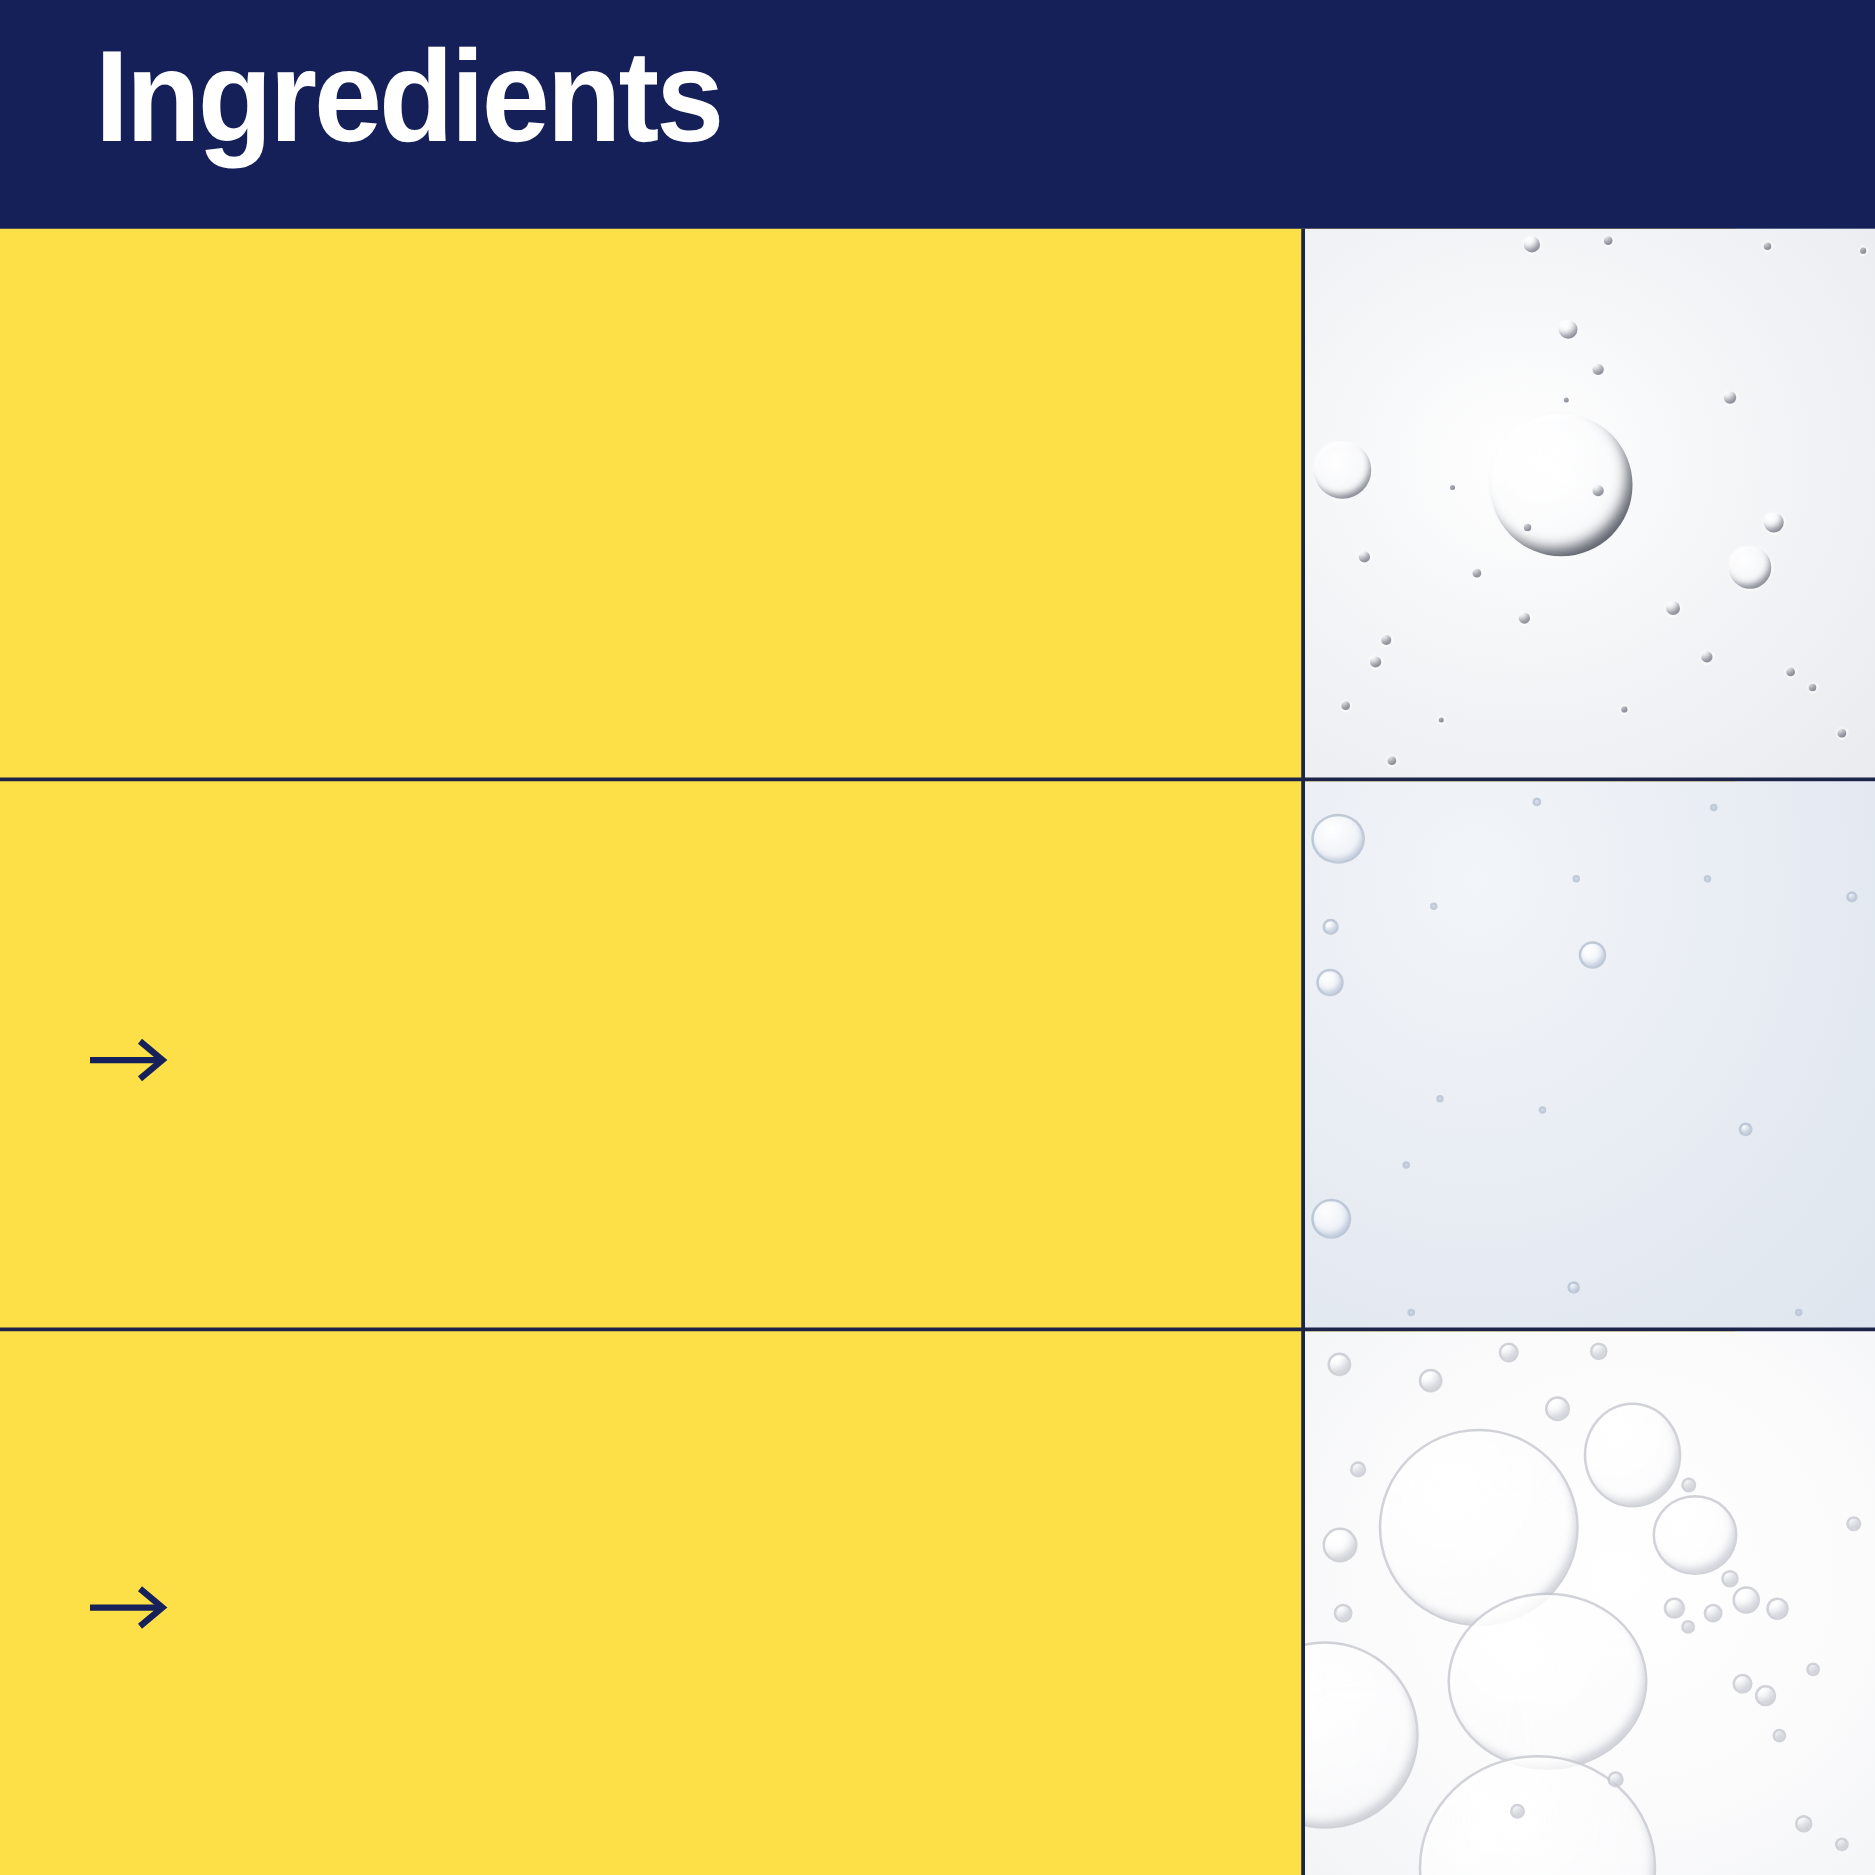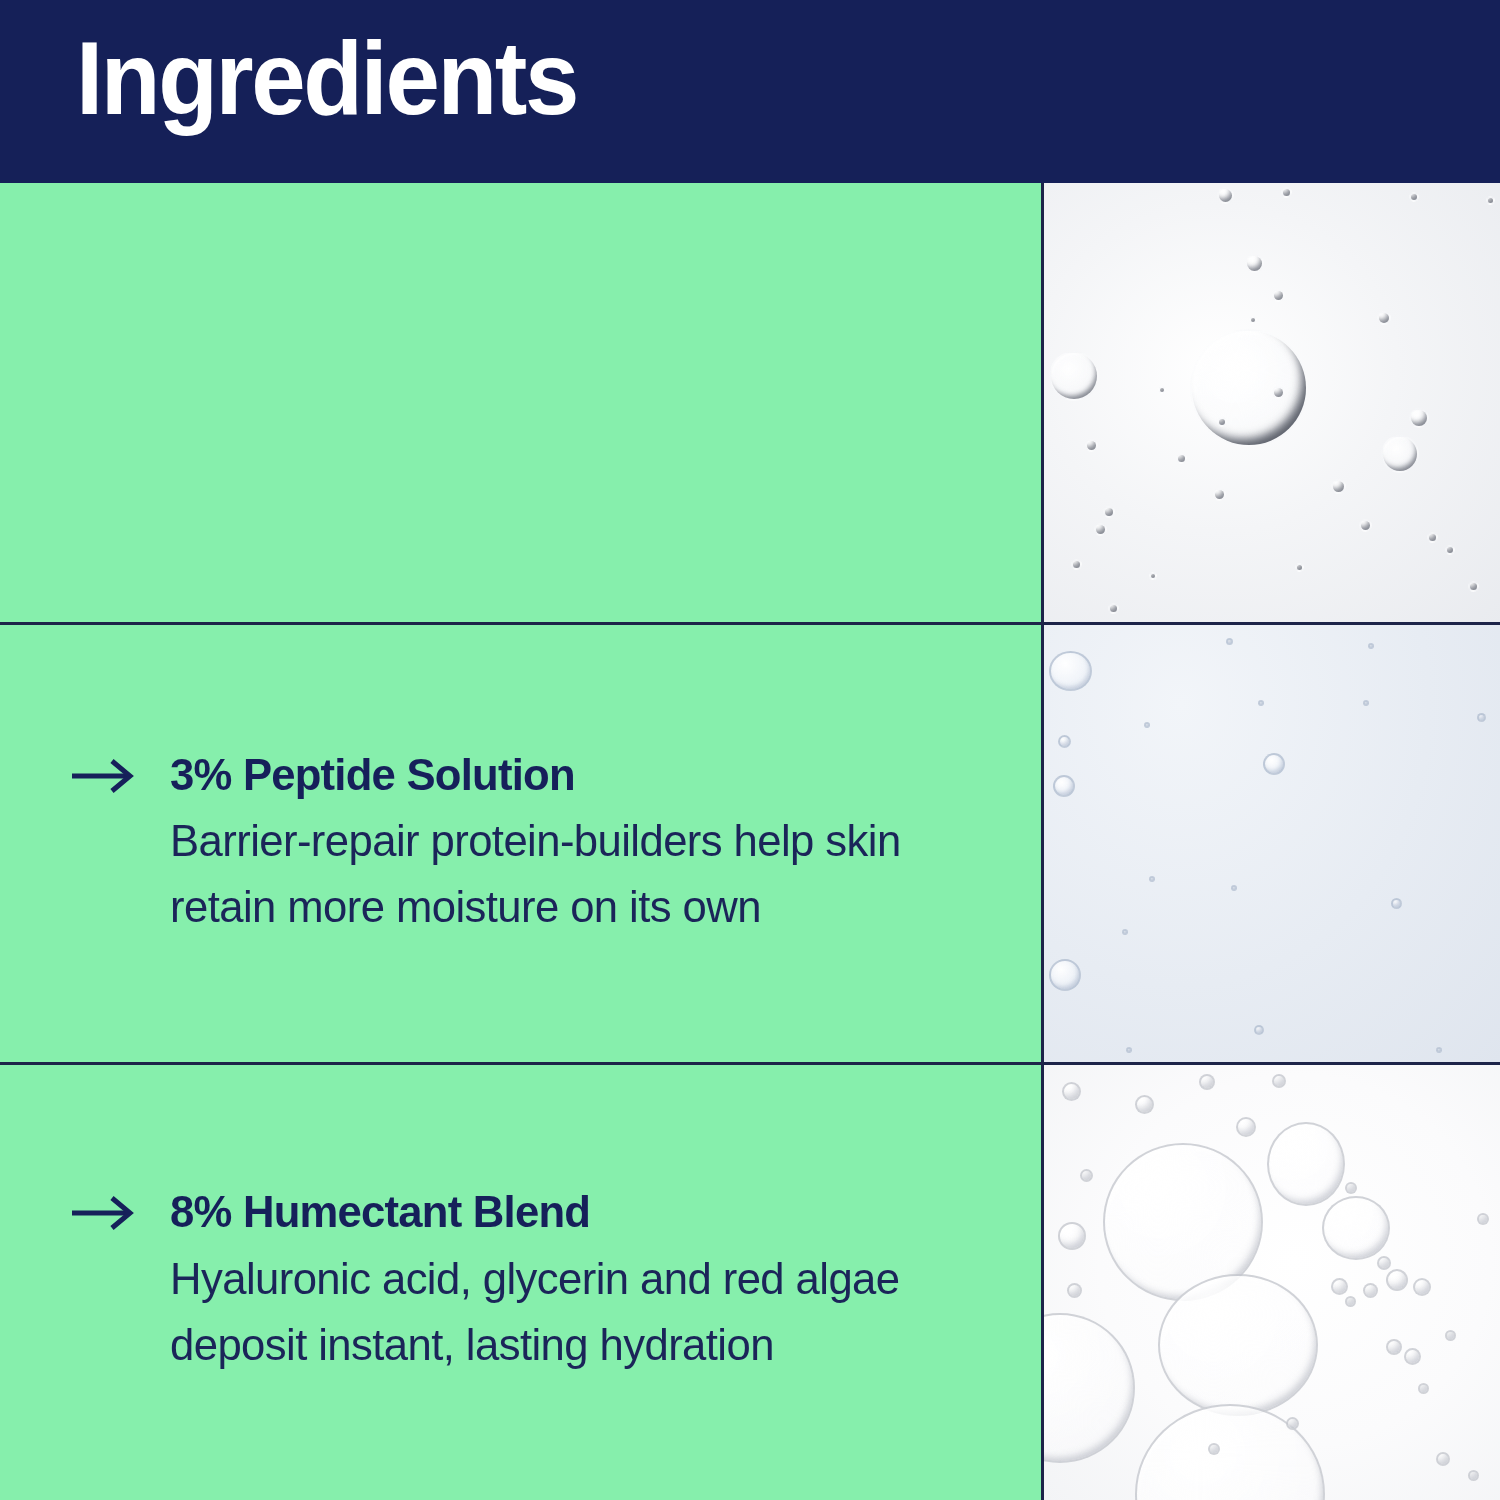--- a/index.html
+++ b/index.html
@@ -11,21 +11,21 @@
     height: 1500px;
     background: #faf9f7;
     font-family: "Liberation Sans", sans-serif;
     overflow: hidden;
   }
 
   .page {
     position: relative;
     width: 1388px;
     height: 1500px;
-    background: #86efac;
+    background: #fde047;
   }
 
   
   .header {
     position: absolute;
     left: 0;
     top: 0;
     width: 1500px;
     height: 183px;
     background: #152058;
@@ -254,24 +254,20 @@
 
     <div class="row row-2">
       <div class="text-cell">
         <div class="text-inner">
           <span class="arrow-icon">
             <svg width="68" height="40" viewBox="0 0 68 40" aria-hidden="true">
               <path d="M2 20 H58" stroke="#16205a" stroke-width="5" fill="none" stroke-linecap="butt"></path>
               <path d="M42 5 L60 20 L42 35" stroke="#16205a" stroke-width="5" fill="none" stroke-linejoin="miter" stroke-linecap="butt"></path>
             </svg>
           </span>
-          <div class="ing-text">
-            <p class="ing-title">3% Peptide Solution</p>
-            <p class="ing-desc">Barrier-repair protein-builders help skin retain more moisture on its own</p>
-          </div>
         </div>
       </div>
       <div class="img-cell">
         <div class="tex-2">
           <div class="bub bub-soft" style="left:1%;top:6%;width:43px;height:40px;"></div>
           <div class="bub bub-soft" style="left:3%;top:25%;width:13px;height:13px;"></div>
           <div class="bub bub-soft" style="left:2%;top:34%;width:22px;height:22px;"></div>
           <div class="bub bub-soft" style="left:48%;top:29%;width:22px;height:22px;"></div>
           <div class="bub bub-soft" style="left:1%;top:76%;width:32px;height:32px;"></div>
           <div class="bub bub-soft" style="left:76%;top:62%;width:11px;height:11px;"></div>
@@ -293,24 +289,20 @@
 
     <div class="row row-3">
       <div class="text-cell">
         <div class="text-inner">
           <span class="arrow-icon">
             <svg width="68" height="40" viewBox="0 0 68 40" aria-hidden="true">
               <path d="M2 20 H58" stroke="#16205a" stroke-width="5" fill="none" stroke-linecap="butt"></path>
               <path d="M42 5 L60 20 L42 35" stroke="#16205a" stroke-width="5" fill="none" stroke-linejoin="miter" stroke-linecap="butt"></path>
             </svg>
           </span>
-          <div class="ing-text">
-            <p class="ing-title">8% Humectant Blend</p>
-            <p class="ing-desc">Hyaluronic acid, glycerin and red algae deposit instant, lasting hydration</p>
-          </div>
         </div>
       </div>
       <div class="img-cell">
         <div class="tex-3">
           <div class="bub bub-clear" style="left:13%;top:18%;width:160px;height:158px;"></div>
           <div class="bub bub-clear" style="left:49%;top:13%;width:78px;height:84px;"></div>
           <div class="bub bub-clear" style="left:61%;top:30%;width:68px;height:64px;"></div>
           <div class="bub bub-clear" style="left:25%;top:48%;width:160px;height:142px;"></div>
           <div class="bub bub-clear" style="left:-13%;top:57%;width:150px;height:150px;"></div>
           <div class="bub bub-clear" style="left:20%;top:78%;width:190px;height:180px;"></div>

